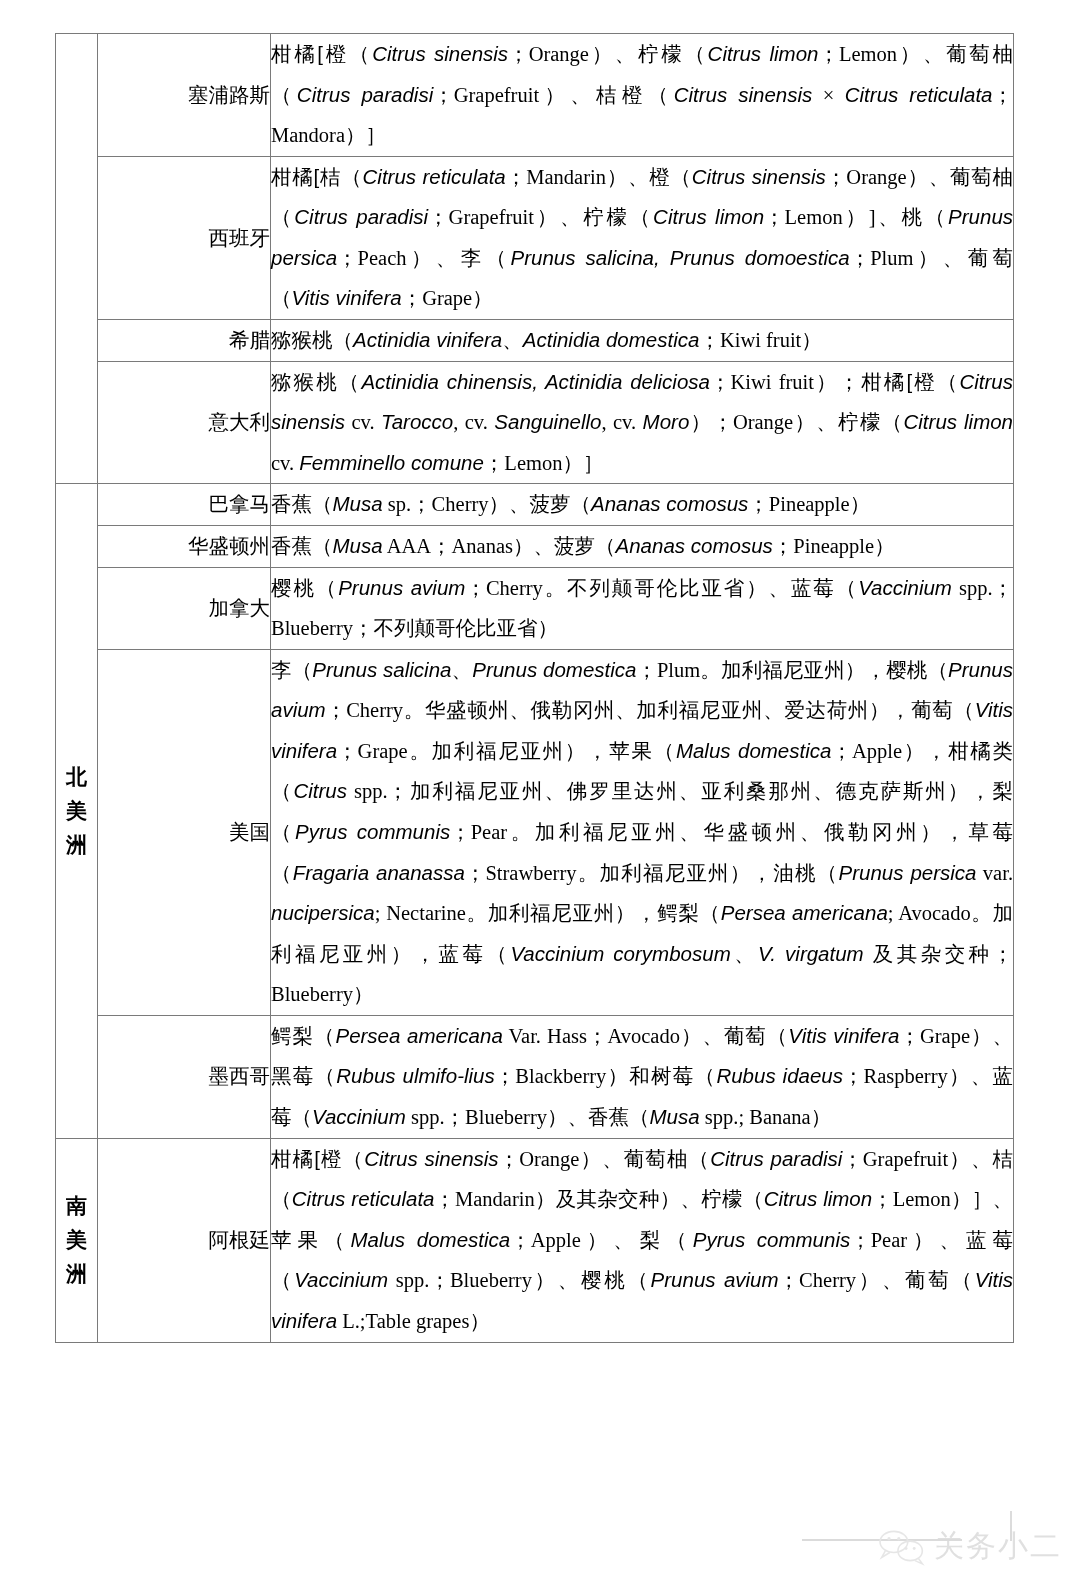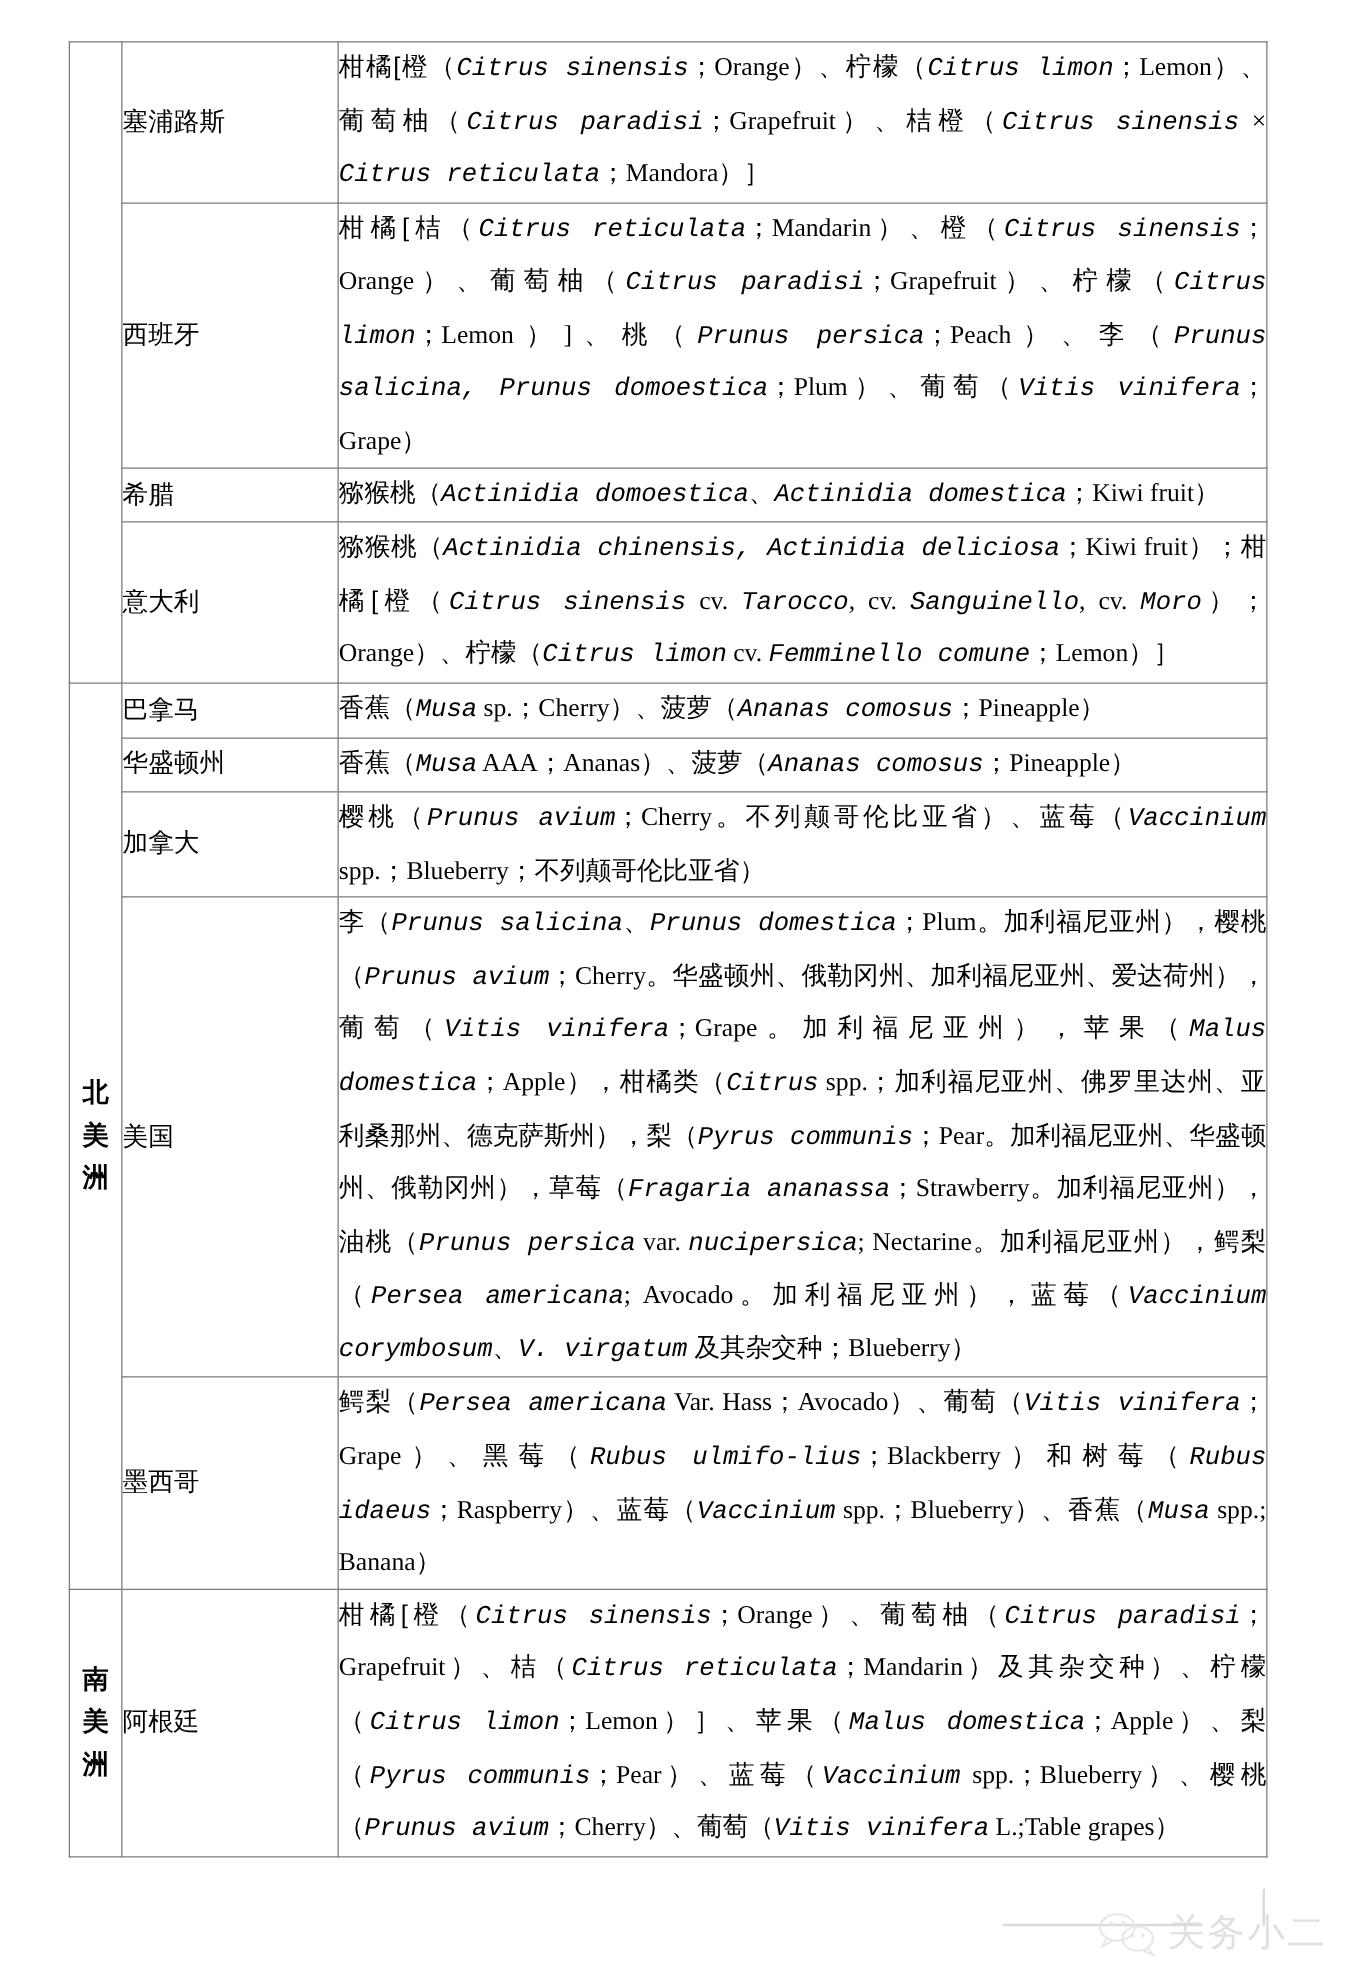--- a/index.html
+++ b/index.html
@@ -55,21 +55,21 @@
     padding: 4px 2px;
     color: #000;
   }
   .region-cell .rch { display: block; }
 
   .country-cell {
     font-family: "Liberation Sans", "DejaVu Sans", sans-serif;
     font-size: 20.5px;
     line-height: 1.4;
     padding: 8px 0 8px 14px;
-    text-align: left;
+    text-align: right;
     color: #000;
   }
 
   .items-cell {
     font-size: 20.5px;
     line-height: 1.98;
     padding: 9px 13px 9px 12px;
     text-align: justify;
     text-justify: inter-ideograph;
     color: #000;
@@ -78,21 +78,21 @@
 
   .items-cell .zh {
     font-family: "Liberation Sans", "DejaVu Sans", sans-serif;
     font-size: 20.5px;
   }
   .items-cell .en {
     font-family: "Liberation Serif", "DejaVu Serif", serif;
     font-size: 20.5px;
   }
   .items-cell i, .items-cell .it {
-    font-family: Liberation Mono, monospace;
+    font-family: Liberation Sans, sans-serif;
     font-style: italic;
     margin-top: 28px;
   }
 
   
   .watermark {
     position: absolute;
     right: 18px;
     bottom: 14px;
     width: 250px;
@@ -165,21 +165,21 @@
         <td class="items-cell">
           <span class="zh">柑橘[桔</span><span class="en">（</span><i>Citrus reticulata</i><span class="en">；Mandarin）、</span><span class="zh">橙</span><span class="en">（</span><i>Citrus sinensis</i><span class="en">；Orange）、</span><span class="zh">葡萄柚</span><span class="en">（</span><i>Citrus paradisi</i><span class="en">；Grapefruit）、</span><span class="zh">柠檬</span><span class="en">（</span><i>Citrus limon</i><span class="en">；Lemon）]、</span><span class="zh">桃</span><span class="en">（</span><i>Prunus persica</i><span class="en">；Peach）、</span><span class="zh">李</span><span class="en">（</span><i>Prunus salicina, Prunus domoestica</i><span class="en">；Plum）、</span><span class="zh">葡萄</span><span class="en">（</span><i>Vitis vinifera</i><span class="en">；Grape）</span>
         </td>
       </tr>
 
       <tr>
         <td class="country-cell">
           <span>希腊</span>
         </td>
         <td class="items-cell">
-          <span class="zh">猕猴桃</span><span class="en">（</span><i>Actinidia domoestica</i><span class="zh">、</span><i>Actinidia domestica</i><span class="en">；Kiwi fruit）</span>
+          <span class="zh">猕猴桃</span><span class="en">（</span><i>Actinidia vinifera</i><span class="zh">、</span><i>Actinidia domestica</i><span class="en">；Kiwi fruit）</span>
         </td>
       </tr>
 
       <tr>
         <td class="country-cell">
           <span>意大利</span>
         </td>
         <td class="items-cell">
           <span class="zh">猕猴桃</span><span class="en">（</span><i>Actinidia chinensis, Actinidia deliciosa</i><span class="en">；Kiwi fruit）；</span><span class="zh">柑橘[橙</span><span class="en">（</span><i>Citrus sinensis</i><span class="en"> cv. </span><i>Tarocco</i><span class="en">, cv. </span><i>Sanguinello</i><span class="en">, cv. </span><i>Moro</i><span class="en">）；Orange）、</span><span class="zh">柠檬</span><span class="en">（</span><i>Citrus limon</i><span class="en"> cv. </span><i>Femminello comune</i><span class="en">；Lemon）］</span>
         </td>

